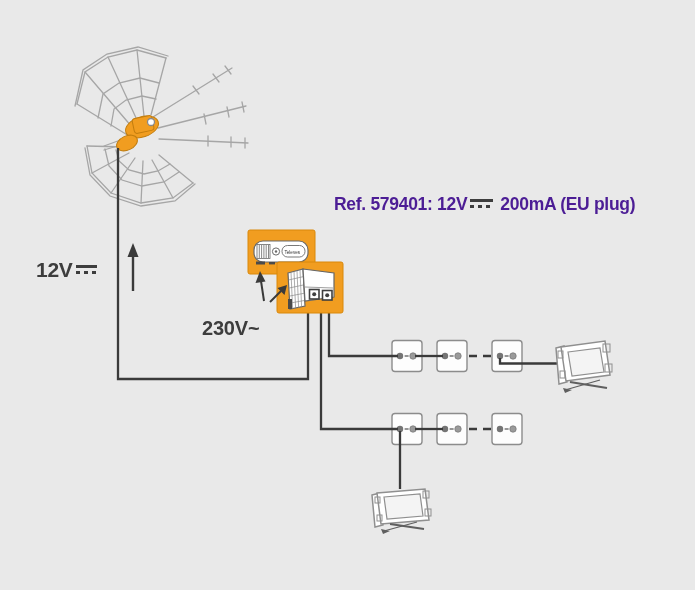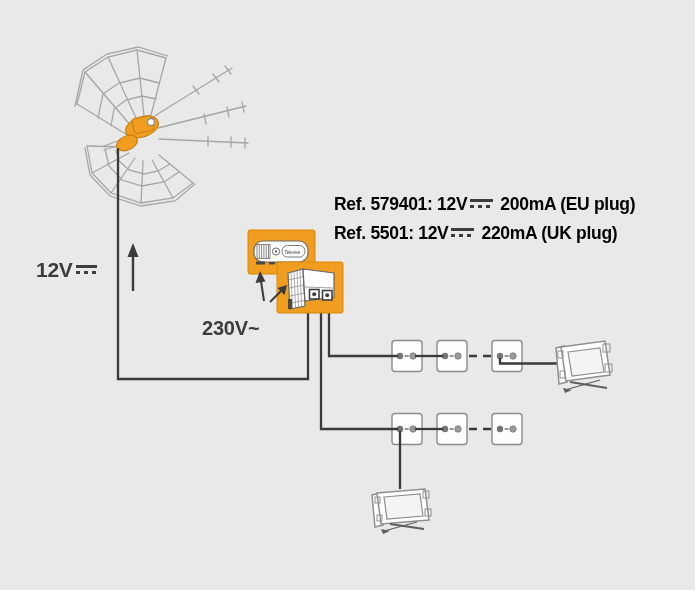--- a/index.html
+++ b/index.html
@@ -12,22 +12,22 @@
   .canvas{
     position:relative;width:695px;height:590px;background:#e9e9e9;
   }
   .canvas svg{position:absolute;left:0;top:0;}
   .lbl{
     position:absolute;color:#3d3d3d;font-weight:700;white-space:nowrap;
   }
   .lbl-12v{left:36px;top:258px;font-size:21px;letter-spacing:-0.3px;}
   .lbl-230v{left:202px;top:293px;font-size:20px;letter-spacing:-0.2px;margin-top:24px;}
   .refs{
-    position:absolute;left:334px;top:190px;color:#000000;
-    font-size:17.5px;font-weight:700;letter-spacing:-0.3px;
+    position:absolute;left:334px;top:190px;color:#4c1d95;
+    font-size:17.5px;font-weight:700;letter-spacing:-0.3px;text-align:right;
   }
   .ref-line{height:29px;line-height:29px;white-space:nowrap;}
   
   .dc{
     display:inline-block;position:relative;width:23px;height:10px;
     vertical-align:1px;margin:0 7px 0 3px;
   }
   .dc::before{
     content:"";position:absolute;left:0;right:0;top:0;height:2.6px;background:#3d3d3d;
   }
@@ -233,20 +233,17 @@
 </svg>
 
 <div class="lbl lbl-12v">
   <span>12V</span><span class="dc dc-lg"></span>
 </div>
 
 <div class="refs">
   <div class="ref-line">
     <span>Ref. 579401: 12V</span><span class="dc"></span><span>200mA (EU plug)</span>
   </div>
-  <div class="ref-line">
-    <span>Ref. 5501: 12V</span><span class="dc"></span><span>220mA (UK plug)</span>
-  </div>
 </div>
 
 <div class="lbl lbl-230v">230V~</div>
 
 </div>
 
 </body></html>

